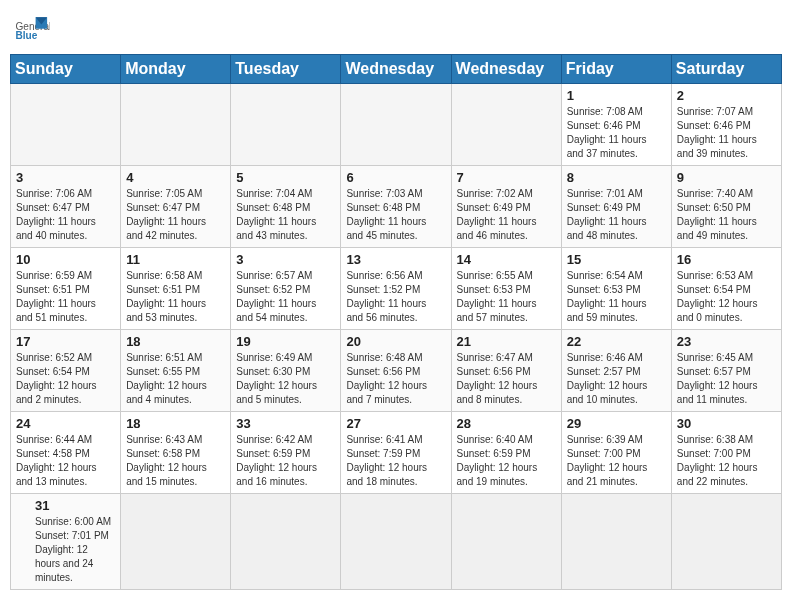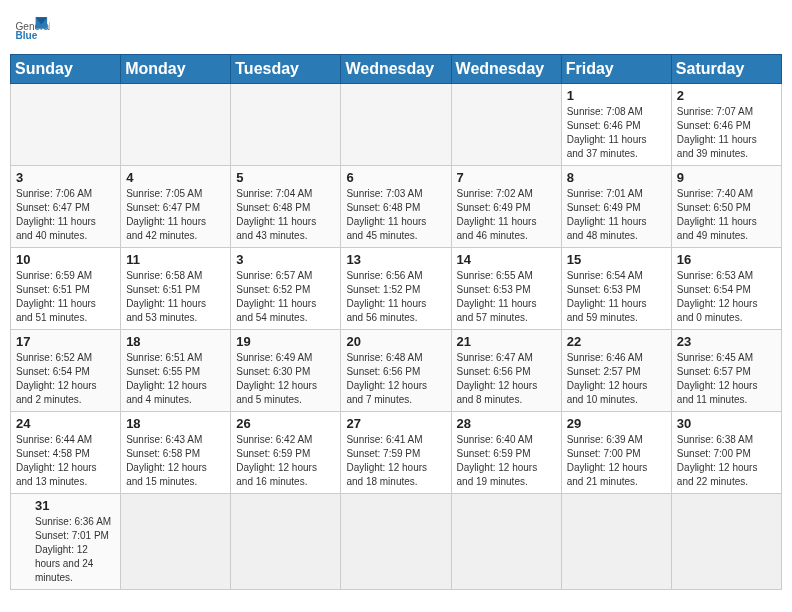--- a/index.html
+++ b/index.html
@@ -277,21 +277,21 @@
 Sunset: 4:58 PM
 Daylight: 12 hours and 13 minutes.</div>
         </td>
         <td>
           <span class="day-number">18</span>
           <div class="day-info">Sunrise: 6:43 AM
 Sunset: 6:58 PM
 Daylight: 12 hours and 15 minutes.</div>
         </td>
         <td>
-          <span class="day-number">26</span>
+          <span class="day-number">33</span>
           <div class="day-info">Sunrise: 6:42 AM
 Sunset: 6:59 PM
 Daylight: 12 hours and 16 minutes.</div>
         </td>
         <td>
           <span class="day-number">27</span>
           <div class="day-info">Sunrise: 6:41 AM
 Sunset: 7:59 PM
 Daylight: 12 hours and 18 minutes.</div>
         </td>
@@ -310,21 +310,21 @@
         <td>
           <span class="day-number">30</span>
           <div class="day-info">Sunrise: 6:38 AM
 Sunset: 7:00 PM
 Daylight: 12 hours and 22 minutes.</div>
         </td>
       </tr>
       <tr>
         <td>
           <span class="day-number">31</span>
-          <div class="day-info">Sunrise: 6:36 AM
+          <div class="day-info">Sunrise: 6:00 AM
 Sunset: 7:01 PM
 Daylight: 12 hours and 24 minutes.</div>
         </td>
         <td class="empty-cell"></td>
         <td class="empty-cell"></td>
         <td class="empty-cell"></td>
         <td class="empty-cell"></td>
         <td class="empty-cell"></td>
         <td class="empty-cell"></td>
       </tr>

